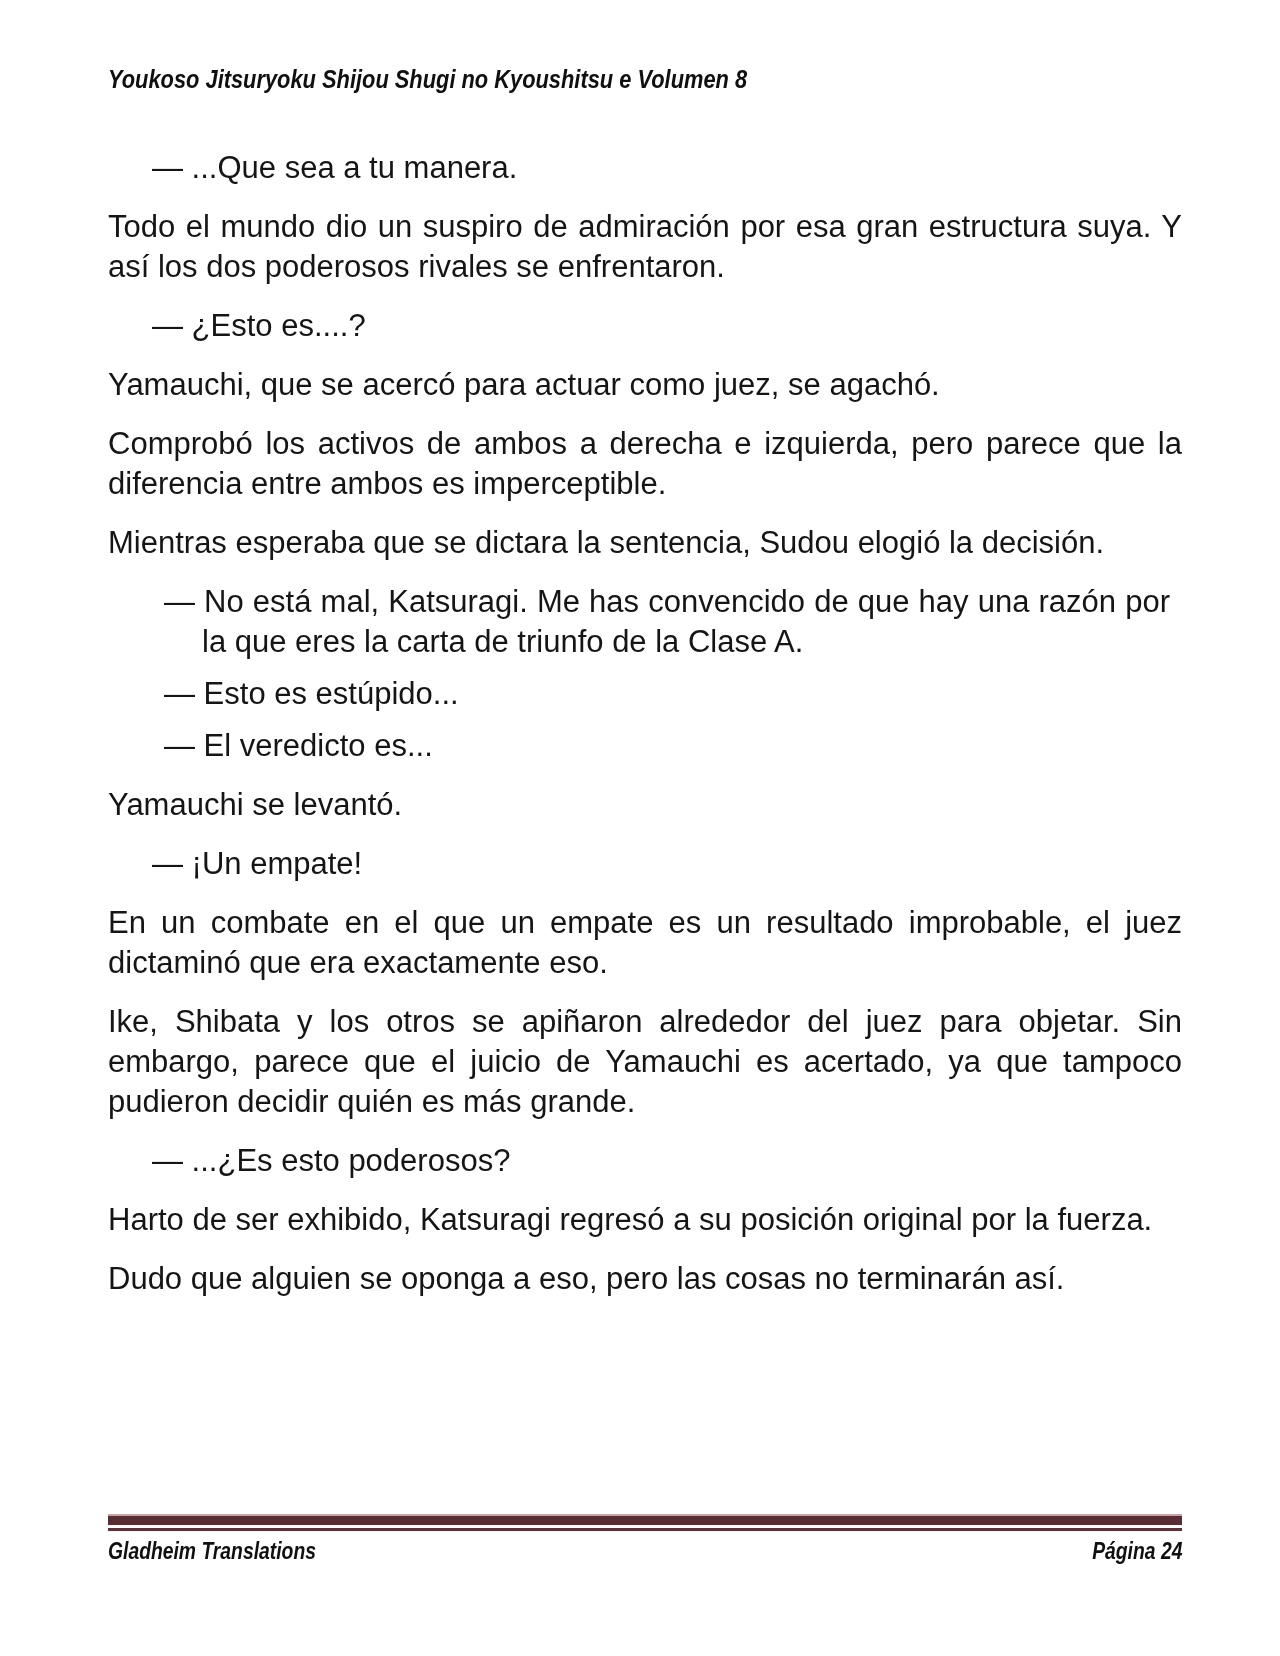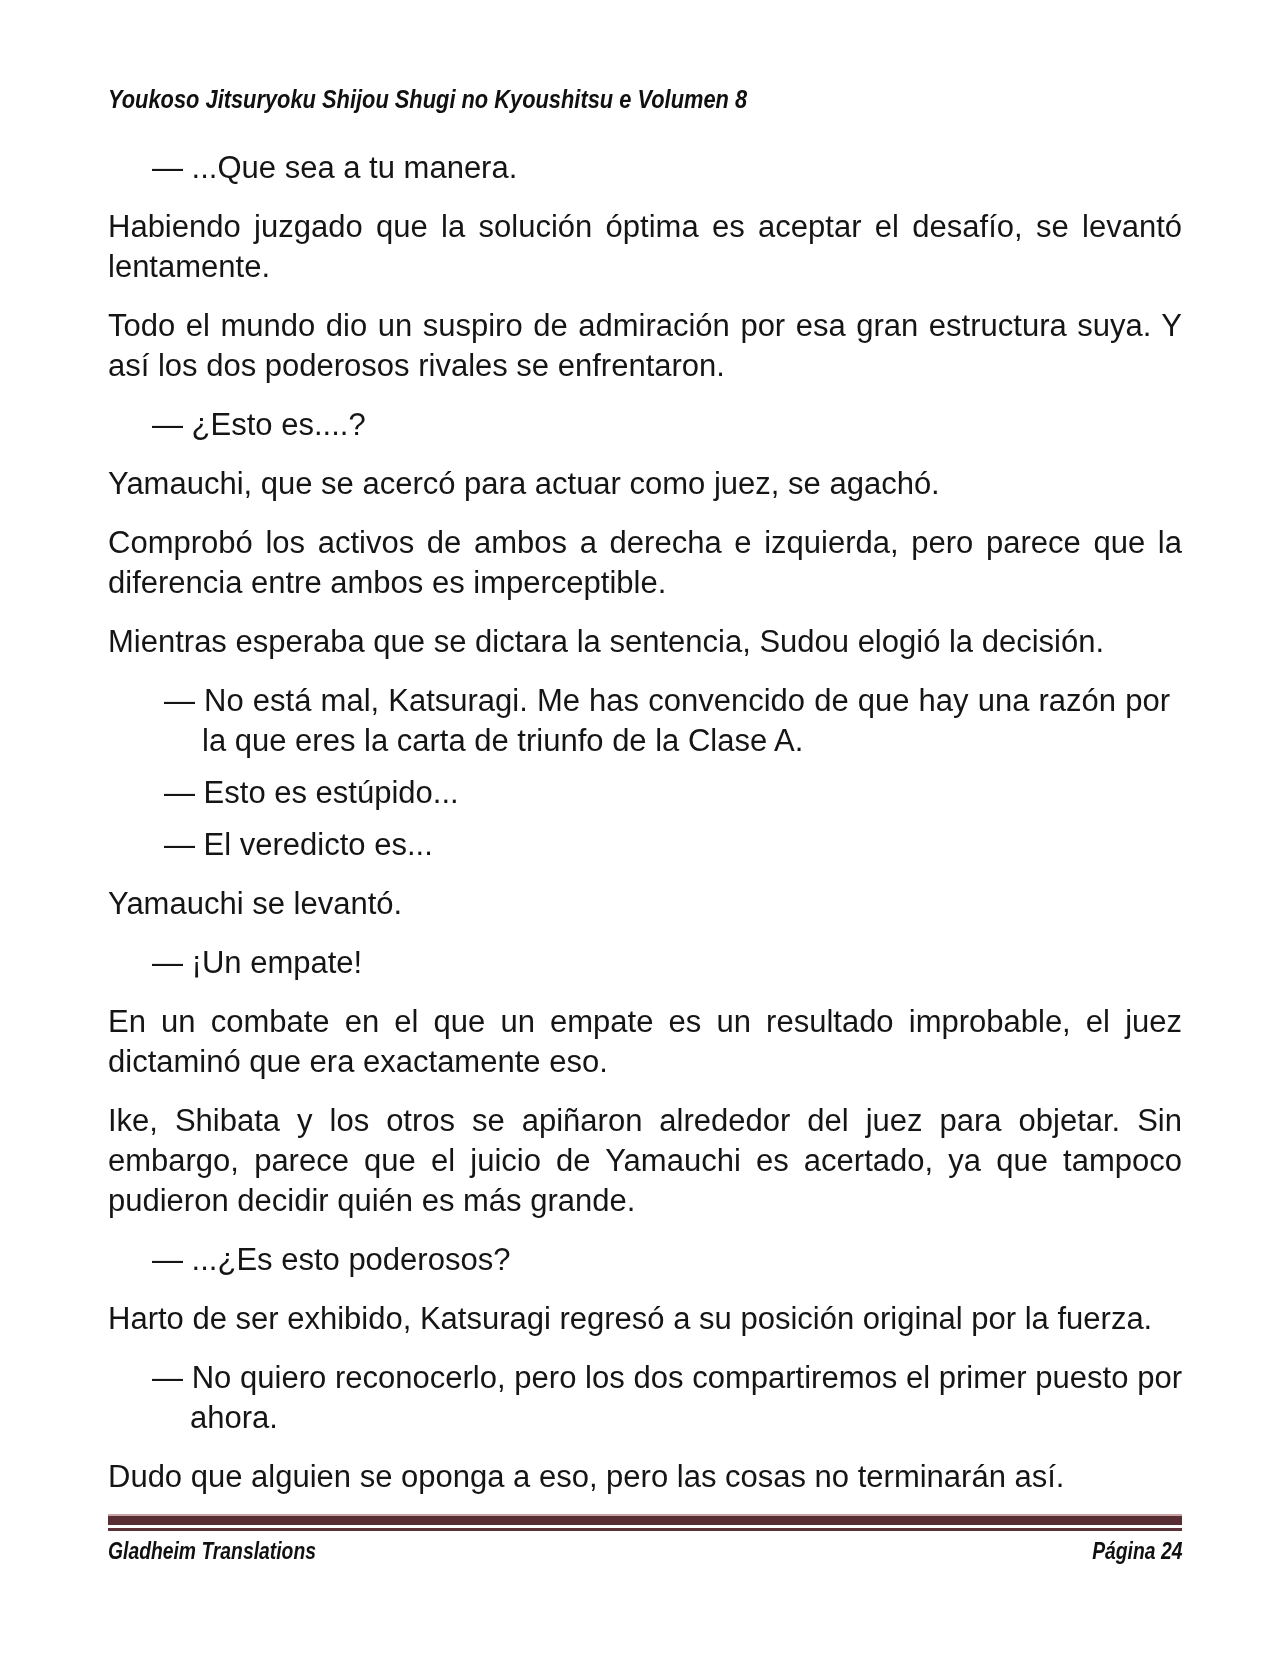--- a/index.html
+++ b/index.html
@@ -15,21 +15,21 @@
     font-family: "Liberation Sans", sans-serif;
     color: #151515;
   }
   .page {
     position: relative;
     width: 100%;
     height: 100%;
   }
   .page-header {
     position: absolute;
-    top: 84px;
+    top: 64px;
     left: 108px;
     right: 98px;
   }
   .header-title {
     display: inline-block;
     font-weight: bold;
     font-style: italic;
     font-size: 26px;
     letter-spacing: 0px;
     transform: scaleX(0.84);
@@ -103,38 +103,36 @@
 <body>
 
 <div class="page">
 
   <div class="page-header">
     <span class="header-title">Youkoso Jitsuryoku Shijou Shugi no Kyoushitsu e Volumen 8</span>
   </div>
 
   <div class="content">
       <p class="dialogue">— ...Que sea a tu manera.</p>
-      <p class="paragraph">Habiendo juzgado que la solución óptima es aceptar el desafío, se levantó lentamente.</p>
       <p class="paragraph">Todo el mundo dio un suspiro de admiración por esa gran estructura suya. Y así los dos poderosos rivales se enfrentaron.</p>
       <p class="dialogue">— ¿Esto es....?</p>
       <p class="paragraph">Yamauchi, que se acercó para actuar como juez, se agachó.</p>
       <p class="paragraph">Comprobó los activos de ambos a derecha e izquierda, pero parece que la diferencia entre ambos es imperceptible.</p>
       <p class="paragraph">Mientras esperaba que se dictara la sentencia, Sudou elogió la decisión.</p>
       <div class="dialogue-group">
         <p class="dialogue">— No está mal, Katsuragi. Me has convencido de que hay una razón por la que eres la carta de triunfo de la Clase A.</p>
         <p class="dialogue">— Esto es estúpido...</p>
         <p class="dialogue">— El veredicto es...</p>
       </div>
       <p class="paragraph">Yamauchi se levantó.</p>
       <p class="dialogue">— ¡Un empate!</p>
       <p class="paragraph">En un combate en el que un empate es un resultado improbable, el juez dictaminó que era exactamente eso.</p>
       <p class="paragraph">Ike, Shibata y los otros se apiñaron alrededor del juez para objetar. Sin embargo, parece que el juicio de Yamauchi es acertado, ya que tampoco pudieron decidir quién es más grande.</p>
       <p class="dialogue">— ...¿Es esto poderosos?</p>
       <p class="paragraph">Harto de ser exhibido, Katsuragi regresó a su posición original por la fuerza.</p>
-      <p class="dialogue">— No quiero reconocerlo, pero los dos compartiremos el primer puesto por ahora.</p>
       <p class="paragraph">Dudo que alguien se oponga a eso, pero las cosas no terminarán así.</p>
     </div>
 
   <div class="page-footer">
     <div class="footer-rule-top"></div>
     <div class="footer-rule-bottom"></div>
     <div class="footer-row">
       <span class="footer-left">Gladheim Translations</span>
       <span class="footer-right">Página 24</span>
     </div>

